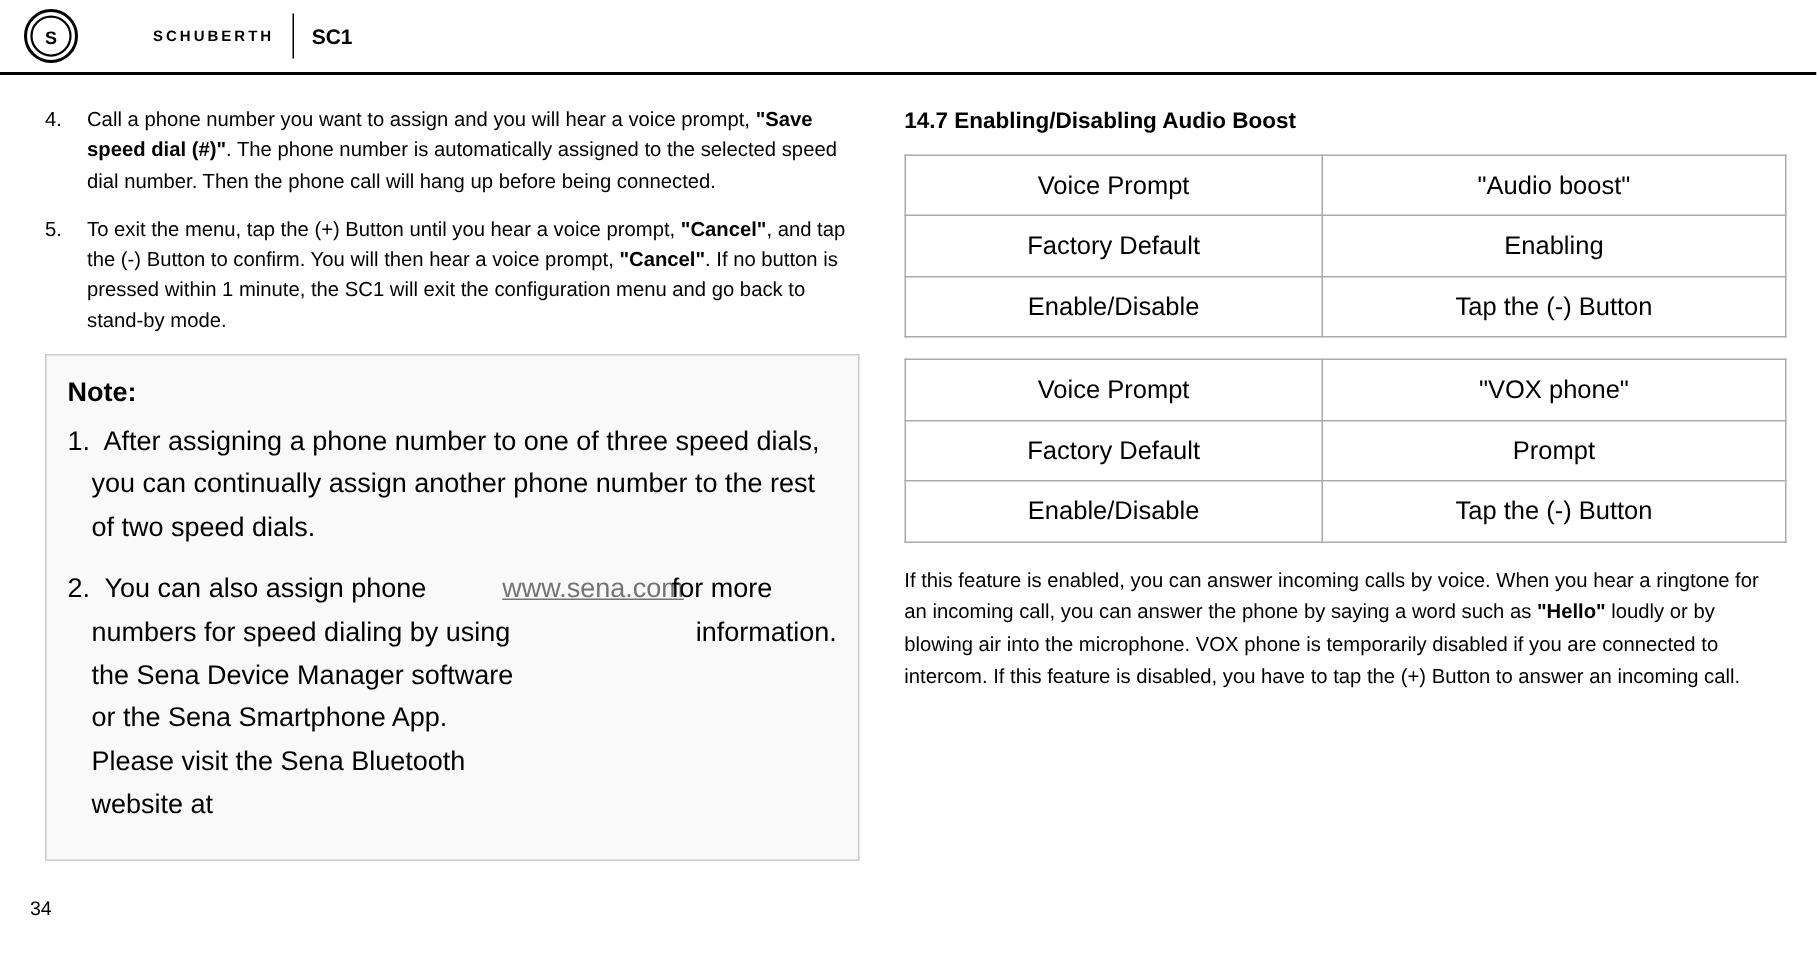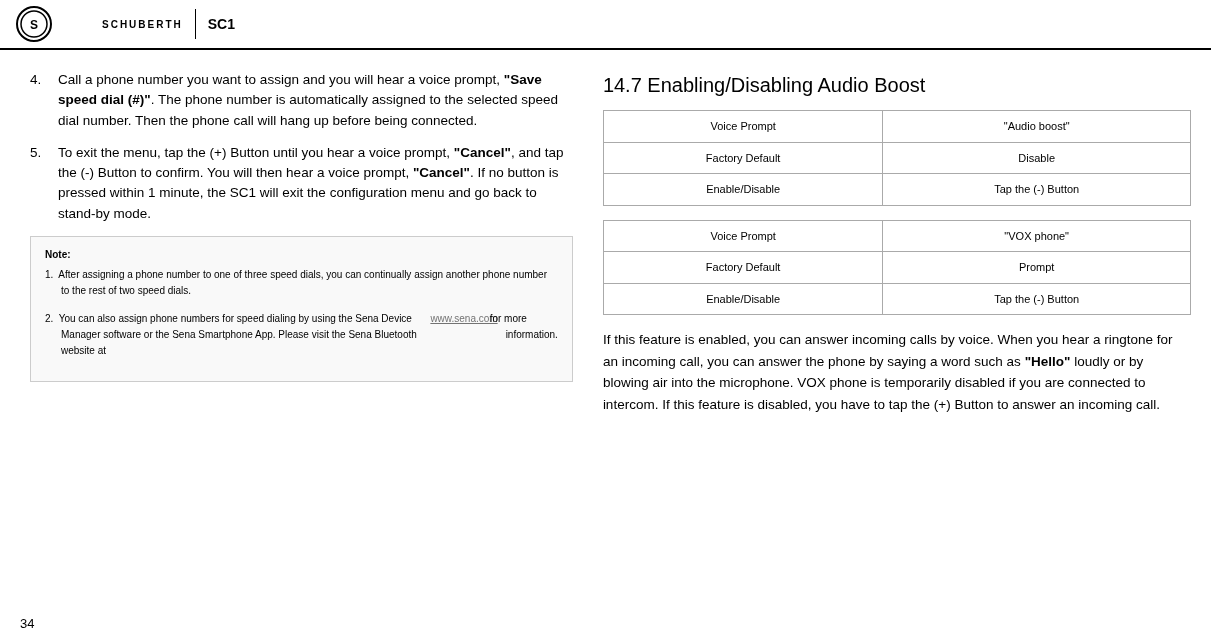--- a/index.html
+++ b/index.html
@@ -78,21 +78,21 @@
     .list-num {
       min-width: 20px;
       font-weight: normal;
     }
 
     .note-box {
       border: 1px solid #ccc;
       background: #f9f9f9;
       padding: 10px 14px;
       margin-top: 10px;
-      font-size: 10px;
+      font-size: 18px;
       line-height: 1.6;
     }
     .note-title {
       font-weight: bold;
       margin-bottom: 4px;
     }
     .note-box ol {
       list-style: none;
       padding: 0;
     }
@@ -107,50 +107,50 @@
     }
 
     
     .right-col {
       width: 52%;
       font-size: 13.5px;
       line-height: 1.5;
     }
 
     .section-title {
-      font-size: 20px;
-      font-weight: normal;
+      font-size: 15px;
+      font-weight: bold;
       margin-bottom: 10px;
     }
 
     
     .info-table {
       width: 100%;
       border-collapse: collapse;
       margin-bottom: 14px;
-      font-size: 11px;
+      font-size: 17px;
     }
     .info-table td {
       border: 1px solid #aaa;
       padding: 7px 14px;
       text-align: center;
     }
     .info-table tr:first-child td {
       font-weight: normal;
     }
 
     .section-desc {
       margin-bottom: 18px;
       line-height: 1.6;
     }
 
     
     .page-footer {
       position: fixed;
-      bottom: 10px;
+      bottom: 28px;
       left: 20px;
       font-size: 13px;
     }
   </style>
 </head>
 <body>
 
 <div class="header">
   <div class="logo-container">
     <div class="logo-circle">
@@ -194,21 +194,21 @@
     <div class="section-title">14.7 Enabling/Disabling Audio Boost</div>
 
     <table class="info-table">
       <tbody>
         <tr>
           <td>Voice Prompt</td>
           <td>"Audio boost"</td>
         </tr>
         <tr>
           <td>Factory Default</td>
-          <td>Disable</td>
+          <td>Enabling</td>
         </tr>
         <tr>
           <td>Enable/Disable</td>
           <td>Tap the (-) Button</td>
         </tr>
       </tbody>
     </table>
 
 
 

